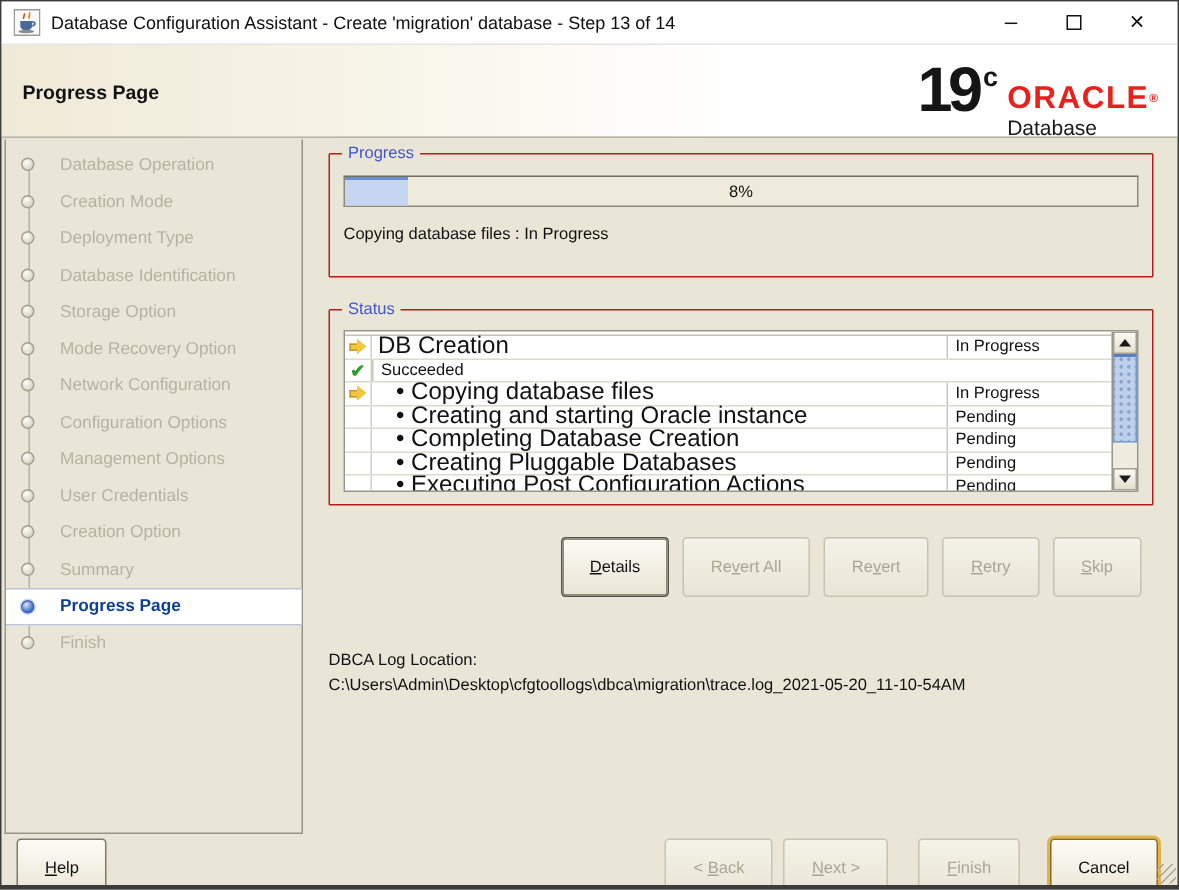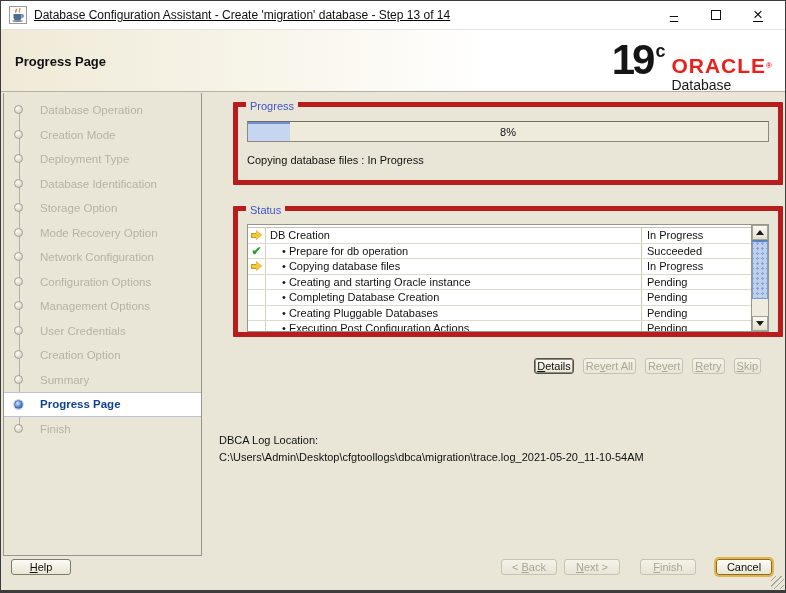--- a/index.html
+++ b/index.html
@@ -8,21 +8,21 @@
 
   .window{
     position:relative; width:786px; height:593px; margin:0 auto;
     background:#e9e6d7; border:1px solid #3c3c3c; border-bottom-width:3px;
     overflow:hidden;
   }
 
   
   .titlebar{
     height:29px; background:#ffffff; display:flex; align-items:center;
-    padding:0 6px 0 8px; border-bottom:1px solid #e4e4e4;text-decoration:underline;
+    padding:0 6px 0 8px; border-bottom:1px solid #e4e4e4;
   }
   .java-icon{ width:18px; height:18px; display:inline-flex; margin-right:7px; }
   .title-text{ font-size:12px; color:#101010; flex:1; white-space:nowrap; overflow:hidden; }
   .win-controls{ display:flex; align-items:center; }
   .win-btn{ width:42px; height:27px; display:flex; align-items:center; justify-content:center; cursor:default; color:#111; }
   .glyph-min{ font-size:15px; line-height:10px; }
   .glyph-max-box{ width:10px; height:10px; border:1px solid #111; display:inline-block; }
   .glyph-close{ font-size:17px; font-weight:400; }
 
   
@@ -61,22 +61,22 @@
   .step[data-state="active"] .bullet{
     background:radial-gradient(circle at 35% 30%, #d8e6fb, #4472c8 70%);
     border:1px solid #3a62b8;
     box-shadow:0 0 0 1px #cdd8ec;
   }
 
   .content{ position:relative; flex:1; }
 
   
   .groupbox{
-    position:absolute; left:31px; width:550px;
-    border:5px solid #b91c1c; border-radius:1px;
+    position:absolute; left:17px; width:550px;
+    border:1px solid #b91c1c; border-radius:1px;
   }
   .group-title{
     position:absolute; top:-7px; left:8px; background:#e9e6d7; padding:0 4px;
     font-size:11px; color:#4254c8;
   }
   .progress-box{ top:9px; height:83px; }
   .status-box{ top:113px; height:131px; }
 
   
   .pbar{
@@ -104,21 +104,21 @@
   }
   .glyph-arrow{ display:none; align-items:center; }
   .glyph-check{ display:none; color:#2f9e2f; font-size:12px; font-weight:bold; line-height:10px; }
   .icon-cell[data-icon="arrow"] .glyph-arrow{ display:flex; }
   .icon-cell[data-icon="check"] .glyph-check{ display:inline; }
   .a-stem{ width:5px; height:5px; background:#f2c73d; border:1px solid #c59b22; border-right:none; }
   .a-head{
     width:0; height:0; border-top:5px solid transparent; border-bottom:5px solid transparent;
     border-left:6px solid #f2c73d; filter:drop-shadow(0 0 0 #c59b22);
   }
-  .label-cell{ flex:1; font-size:11px; color:#111; padding-left:4px; white-space:nowrap; overflow:hidden; }
+  .label-cell{ flex:1; font-size:16px; color:#111; padding-left:4px; white-space:nowrap; overflow:hidden; }
   .label-cell[data-indent="true"]{ padding-left:16px; }
   .status-cell{
     width:110px; align-self:stretch; display:flex; align-items:center;
     border-left:1px solid #cac7ba; padding-left:5px; font-size:11px; color:#111;
   }
 
   
   .vscroll{ width:17px; border-left:1px solid #98958a; background:#efecdf; display:flex; flex-direction:column; }
   .sb-btn{
     height:15px; background:linear-gradient(#fbfaf3,#e3dfcf); border:1px solid #a5a294;
@@ -129,23 +129,23 @@
   .sb-track{ flex:1; position:relative; }
   .sb-thumb{
     position:absolute; left:0; right:0; top:0; height:78%;
     background:#bdd0ec; border:1px solid #7e9ccb; border-top:2px solid #5a7fc0;
     background-image:radial-gradient(#8aa4cf 1px, transparent 1.2px);
     background-size:5px 5px; background-position:2px 14px;
   }
 
   
   .btn{
-    height:16px; font-family:"Liberation Sans", sans-serif; font-size:11px; color:#111;
+    height:40px; font-family:"Liberation Sans", sans-serif; font-size:11px; color:#111;
     background:linear-gradient(#fcfbf5,#e9e5d5); border:1px solid #7d7a6b; border-radius:3px;
-    padding:0 2px; cursor:default;
+    padding:0 18px; cursor:default;
   }
   .btn u{ text-decoration:underline; }
   .btn[data-enabled="false"]{ color:#a9a695; border-color:#c6c3b3; background:linear-gradient(#f4f2e8,#e9e5d5); }
   .action-row{ position:absolute; top:265px; right:24px; display:flex; }
   .action-row .btn{ margin-left:9px; }
   .btn-details{ border-color:#555249; box-shadow:0 0 0 1px #8d8a7c inset; }
 
   .log{ position:absolute; left:17px; top:339px; font-size:11px; color:#111; line-height:17px; }
 
   
@@ -289,21 +289,20 @@
                     <span class="a-head"></span>
                   </span>
                 </span>
               <span class="label-cell" data-indent="false">DB Creation</span>
               <span class="status-cell">In Progress</span>
             </div>
             <div class="trow">
               <span class="icon-cell" data-icon="check">
                   <span class="glyph-check">✔</span>
                 </span>
-              <span class="label-cell" data-indent="true">• Prepare for db operation</span>
               <span class="status-cell">Succeeded</span>
             </div>
             <div class="trow">
               <span class="icon-cell" data-icon="arrow">
                   <span class="glyph-arrow">
                     <span class="a-stem"></span>
                     <span class="a-head"></span>
                   </span>
                 </span>
               <span class="label-cell" data-indent="true">• Copying database files</span>

